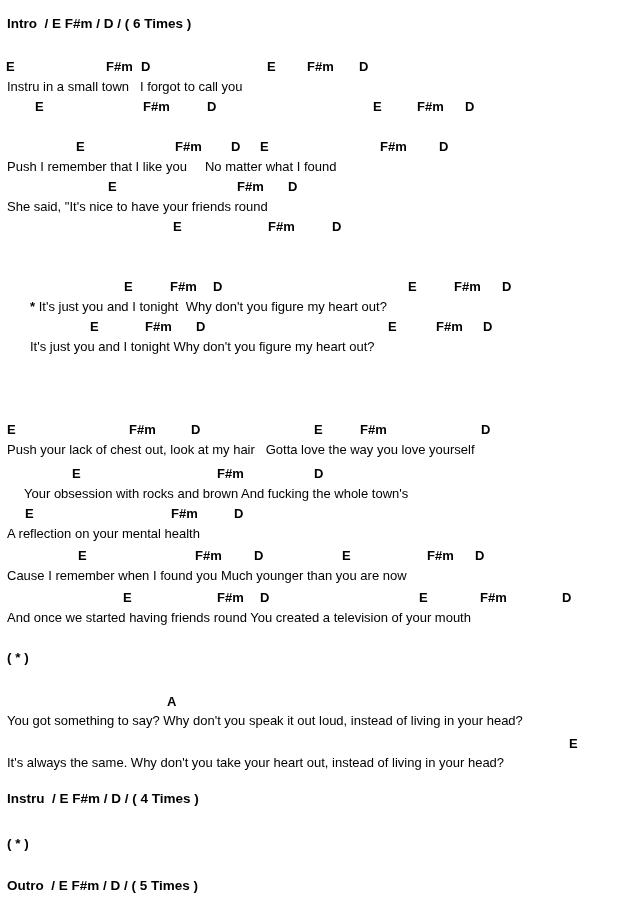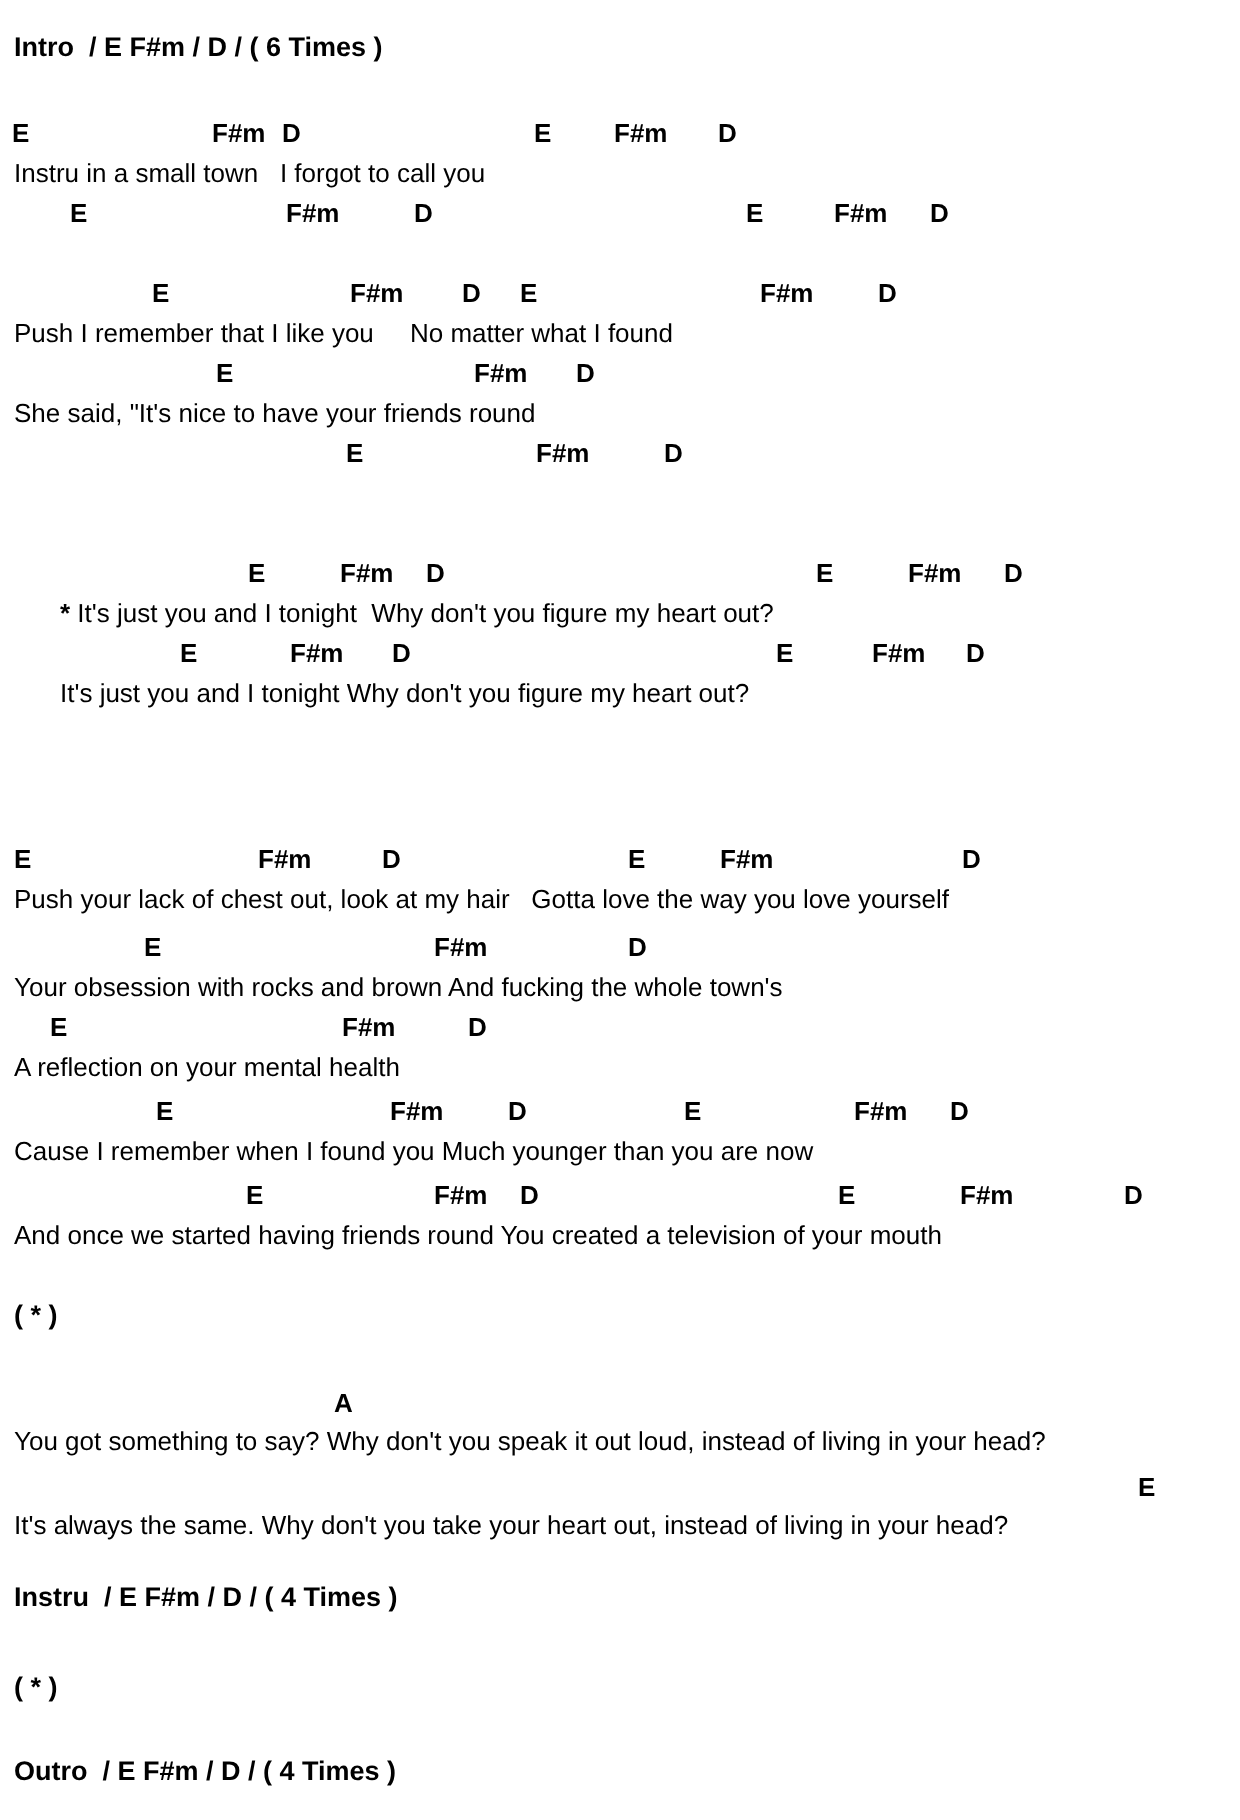--- a/index.html
+++ b/index.html
@@ -58,28 +58,28 @@
     <div class="line chords" style="top: 179px;"><span class="chord" style="left: 108px;">E</span><span class="chord" style="left: 237px;">F#m</span><span class="chord" style="left: 288px;">D</span></div>
     <div class="line lyric" style="top: 199px; padding-left: 7px;">She said, "It's nice to have your friends round</div>
     <div class="line chords" style="top: 219px;"><span class="chord" style="left: 173px;">E</span><span class="chord" style="left: 268px;">F#m</span><span class="chord" style="left: 332px;">D</span></div>
     <div class="line chords" style="top: 279px;"><span class="chord" style="left: 124px;">E</span><span class="chord" style="left: 170px;">F#m</span><span class="chord" style="left: 213px;">D</span><span class="chord" style="left: 408px;">E</span><span class="chord" style="left: 454px;">F#m</span><span class="chord" style="left: 502px;">D</span></div>
     <div class="line lyric" style="top: 299px; padding-left: 30px;"><span class="star">*</span> It's just you and I tonight  Why don't you figure my heart out?</div>
     <div class="line chords" style="top: 319px;"><span class="chord" style="left: 90px;">E</span><span class="chord" style="left: 145px;">F#m</span><span class="chord" style="left: 196px;">D</span><span class="chord" style="left: 388px;">E</span><span class="chord" style="left: 436px;">F#m</span><span class="chord" style="left: 483px;">D</span></div>
     <div class="line lyric" style="top: 339px; padding-left: 30px;">It's just you and I tonight Why don't you figure my heart out?</div>
     <div class="line chords" style="top: 422px;"><span class="chord" style="left: 7px;">E</span><span class="chord" style="left: 129px;">F#m</span><span class="chord" style="left: 191px;">D</span><span class="chord" style="left: 314px;">E</span><span class="chord" style="left: 360px;">F#m</span><span class="chord" style="left: 481px;">D</span></div>
     <div class="line lyric" style="top: 442px; padding-left: 7px;">Push your lack of chest out, look at my hair   Gotta love the way you love yourself</div>
     <div class="line chords" style="top: 466px;"><span class="chord" style="left: 72px;">E</span><span class="chord" style="left: 217px;">F#m</span><span class="chord" style="left: 314px;">D</span></div>
-    <div class="line lyric" style="top: 486px; padding-left: 7px;">Your obsession with rocks and brown And fucking the whole town's</div>
+    <div class="line lyric" style="top: 486px; padding-left: 24px;">Your obsession with rocks and brown And fucking the whole town's</div>
     <div class="line chords" style="top: 506px;"><span class="chord" style="left: 25px;">E</span><span class="chord" style="left: 171px;">F#m</span><span class="chord" style="left: 234px;">D</span></div>
     <div class="line lyric" style="top: 526px; padding-left: 7px;">A reflection on your mental health</div>
     <div class="line chords" style="top: 548px;"><span class="chord" style="left: 78px;">E</span><span class="chord" style="left: 195px;">F#m</span><span class="chord" style="left: 254px;">D</span><span class="chord" style="left: 342px;">E</span><span class="chord" style="left: 427px;">F#m</span><span class="chord" style="left: 475px;">D</span></div>
     <div class="line lyric" style="top: 568px; padding-left: 7px;">Cause I remember when I found you Much younger than you are now</div>
     <div class="line chords" style="top: 590px;"><span class="chord" style="left: 123px;">E</span><span class="chord" style="left: 217px;">F#m</span><span class="chord" style="left: 260px;">D</span><span class="chord" style="left: 419px;">E</span><span class="chord" style="left: 480px;">F#m</span><span class="chord" style="left: 562px;">D</span></div>
     <div class="line lyric" style="top: 610px; padding-left: 7px;">And once we started having friends round You created a television of your mouth</div>
     <div class="line section" style="top: 650px; padding-left: 7px;">( * )</div>
     <div class="line chords" style="top: 694px;"><span class="chord" style="left: 167px;">A</span></div>
     <div class="line lyric" style="top: 713px; padding-left: 7px;">You got something to say? Why don't you speak it out loud, instead of living in your head?</div>
     <div class="line chords" style="top: 736px;"><span class="chord" style="left: 569px;">E</span></div>
     <div class="line lyric" style="top: 755px; padding-left: 7px;">It's always the same. Why don't you take your heart out, instead of living in your head?</div>
     <div class="line section" style="top: 791px; padding-left: 7px;">Instru  / E F#m / D / ( 4 Times )</div>
     <div class="line section" style="top: 836px; padding-left: 7px;">( * )</div>
-    <div class="line section" style="top: 878px; padding-left: 7px;">Outro  / E F#m / D / ( 4 Times )</div>
+    <div class="line section" style="top: 878px; padding-left: 7px;">Outro  / E F#m / D / ( 5 Times )</div>
   </div>
 
 </body></html>

